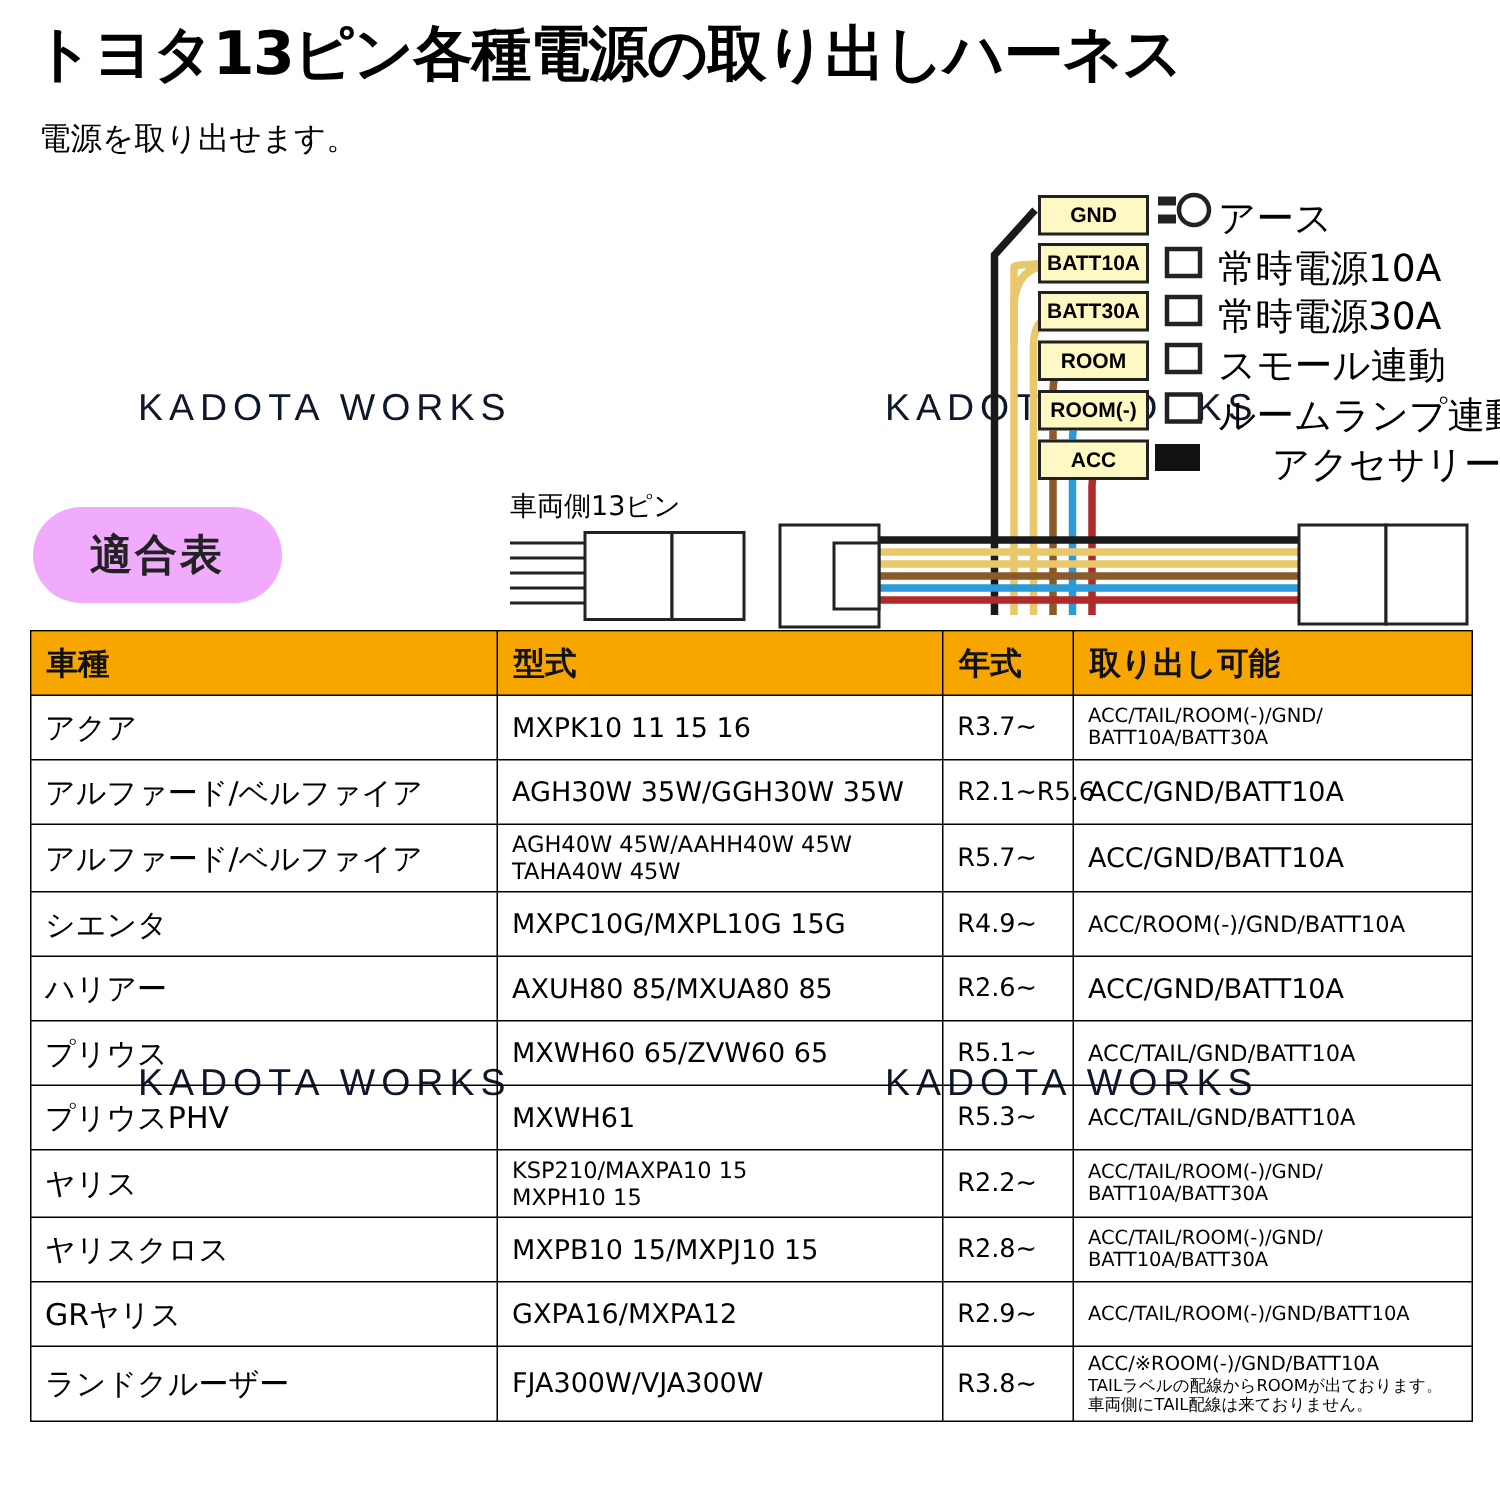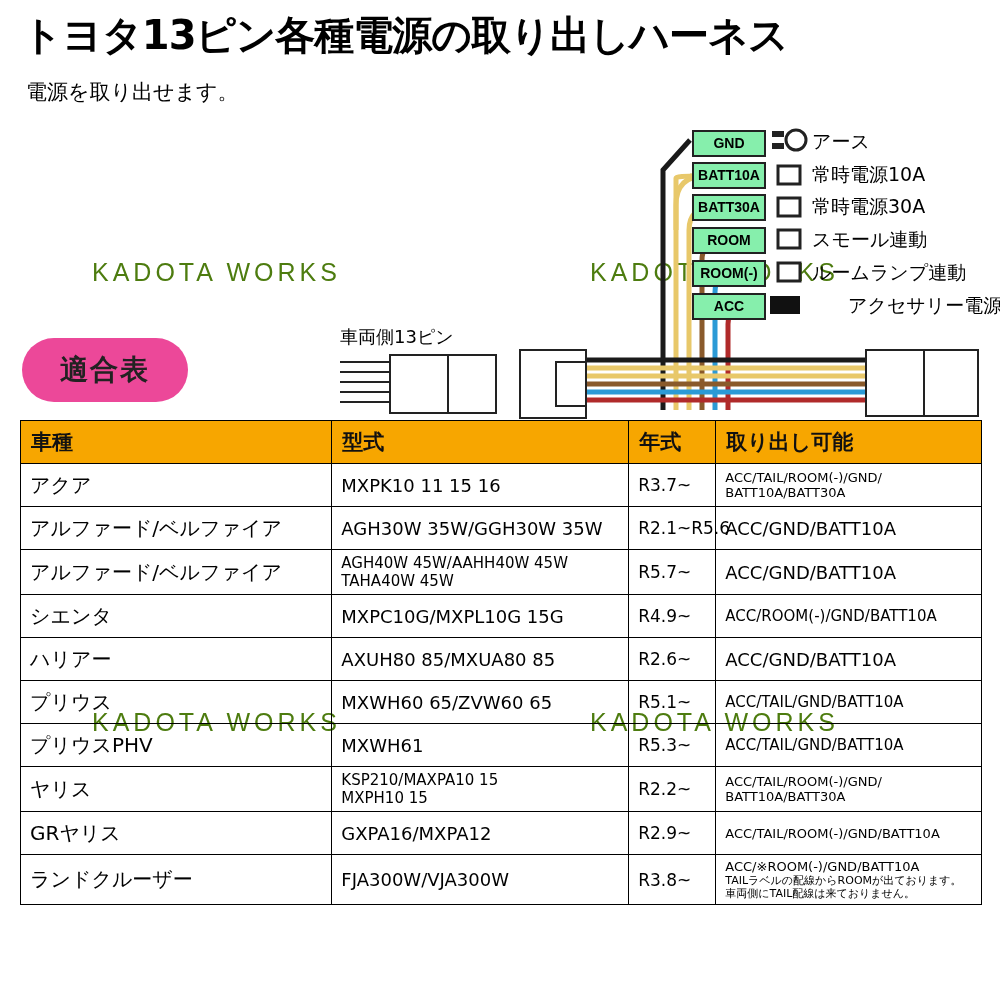--- a/index.html
+++ b/index.html
@@ -22,57 +22,57 @@
   #subtitle {
     position:absolute; left:26px; top:74px;
     font-size:21px; line-height:37px; letter-spacing:0px;
   }
 
   
   .wm {
     position:absolute;
     font-family:"Liberation Sans", sans-serif;
     font-size:25px; letter-spacing:4px;
-    color:#4d7c0f; font-weight:500;
+    color:#0f172a; font-weight:500;
     pointer-events:none; white-space:nowrap;
   }
   #wm1 { left:92px;  top:258px; }
   #wm2 { left:590px; top:258px; }
   #wm3 { left:92px;  top:708px; }
   #wm4 { left:590px; top:708px; }
 
   
   #diagram { position:absolute; left:0; top:110px; width:1000px; height:310px; }
 
   .pin-label {
     position:absolute;
-    border:2px solid #222; background:#86efac;
+    border:2px solid #222; background:#fef9c3;
     font-family:"Liberation Sans", sans-serif;
     font-weight:bold; font-size:14px;
     text-align:center;
     padding:3px 0 4px 0;
     width:74px;
   }
   .term-text {
     position:absolute;
-    font-size:19px;
+    font-size:25px;
     white-space:nowrap;
   }
 
   
   #pin13-label {
     position:absolute; left:340px; top:325px;
     font-size:18px; white-space:nowrap;
   }
 
   
   #badge {
     position:absolute; left:22px; top:338px;
     width:166px; height:64px;
-    background:#ec4899;
+    background:#f0abfc;
     border-radius:34px;
     display:flex; align-items:center; justify-content:center;
   }
   #badge span {
     font-size:28px; font-weight:bold; color:#222; letter-spacing:2px;
   }
 
   
   #table-wrap { position:absolute; left:20px; top:420px; width:962px; }
   table { border-collapse:collapse; width:962px; table-layout:fixed; }
@@ -253,20 +253,26 @@
           <td class="c2">R5.3~</td>
           <td class="c3 tiny">ACC/TAIL/GND/BATT10A</td>
         </tr>
         <tr>
           <td class="c0">ヤリス</td>
           <td class="c1 tiny">KSP210/MAXPA10 15<br>MXPH10 15</td>
           <td class="c2">R2.2~</td>
           <td class="c3 small">ACC/TAIL/ROOM(-)/GND/<br>BATT10A/BATT30A</td>
         </tr>
         <tr>
+          <td class="c0">ヤリスクロス</td>
+          <td class="c1">MXPB10 15/MXPJ10 15</td>
+          <td class="c2">R2.8~</td>
+          <td class="c3 small">ACC/TAIL/ROOM(-)/GND/<br>BATT10A/BATT30A</td>
+        </tr>
+        <tr>
           <td class="c0">GRヤリス</td>
           <td class="c1">GXPA16/MXPA12</td>
           <td class="c2">R2.9~</td>
           <td class="c3 small">ACC/TAIL/ROOM(-)/GND/BATT10A</td>
         </tr>
         <tr>
           <td class="c0">ランドクルーザー</td>
           <td class="c1">FJA300W/VJA300W</td>
           <td class="c2">R3.8~</td>
           <td class="c3 small">ACC/※ROOM(-)/GND/BATT10A<span class="note">TAILラベルの配線からROOMが出ております。<br>車両側にTAIL配線は来ておりません。</span></td>

